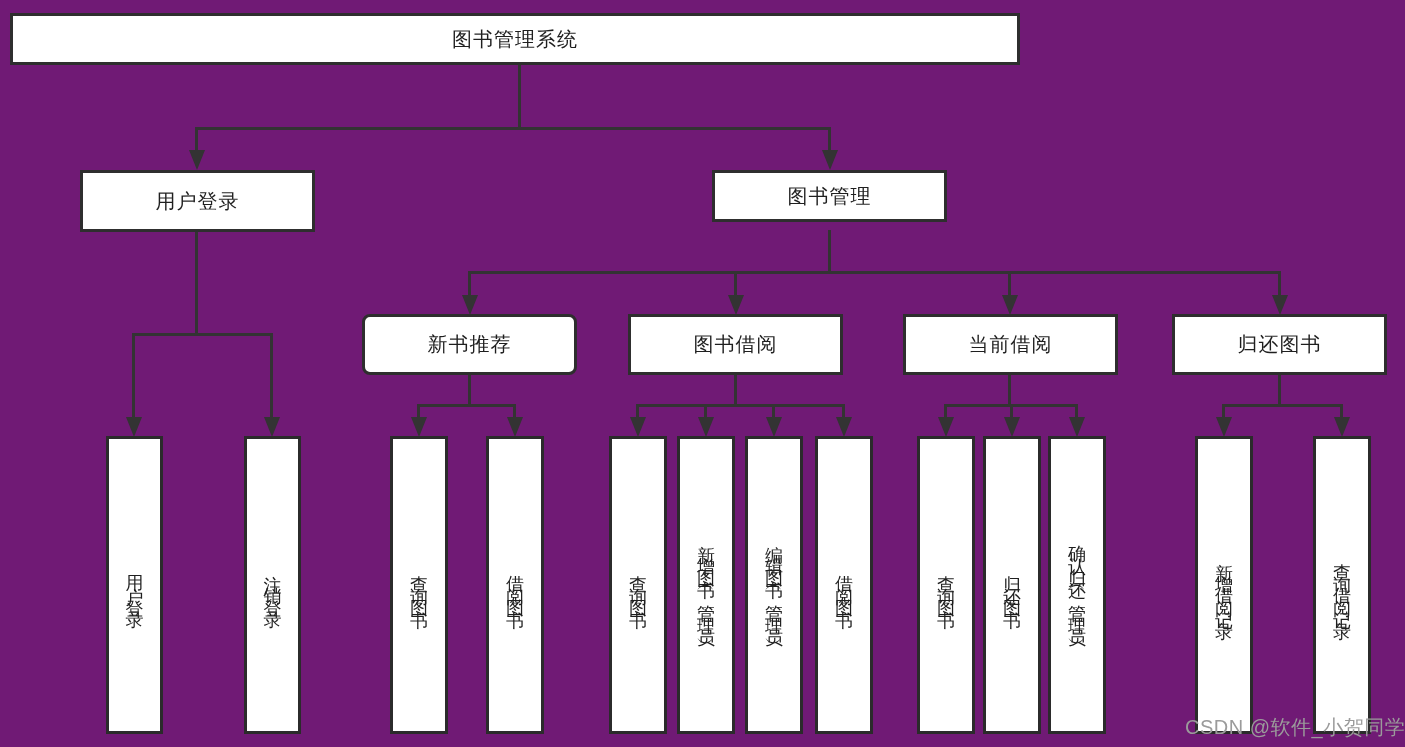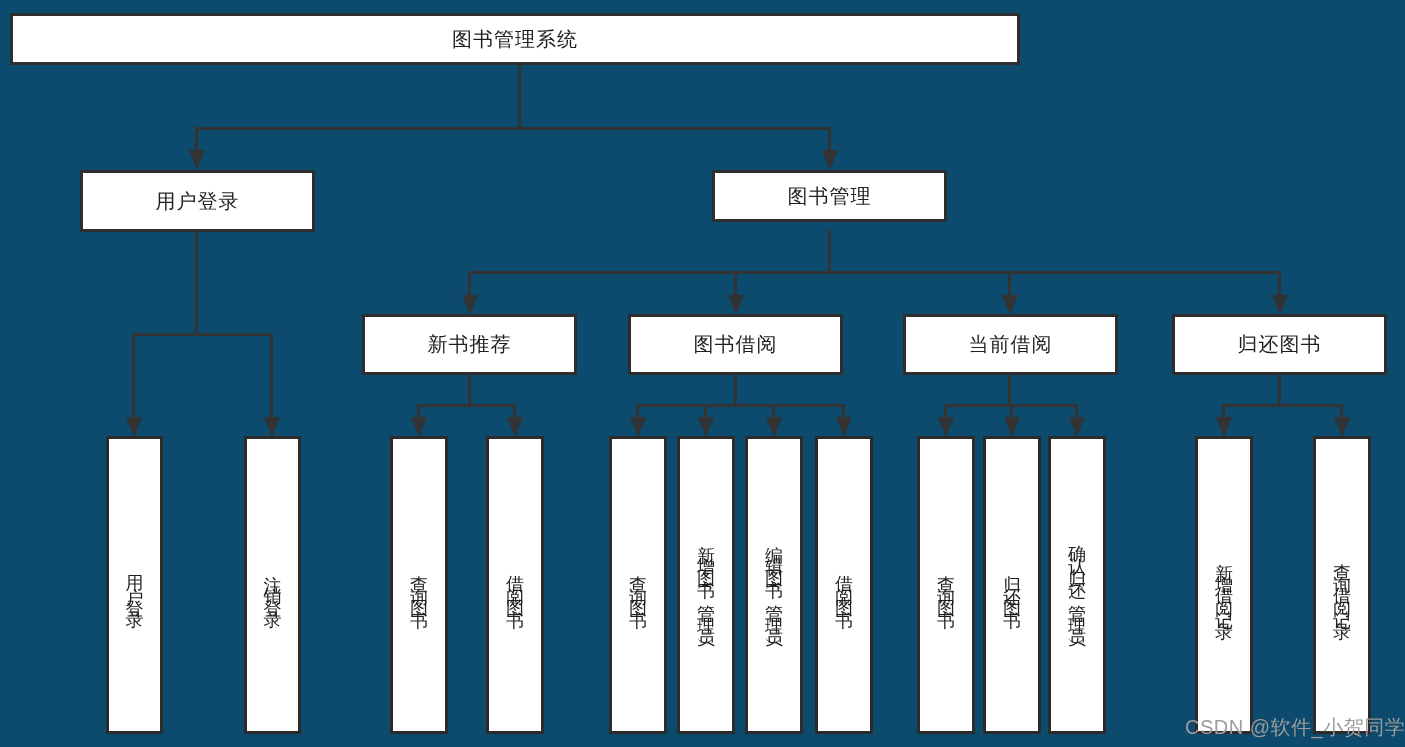--- a/index.html
+++ b/index.html
@@ -3,21 +3,21 @@
 <meta charset="utf-8">
 <style>
   * { margin: 0; padding: 0; box-sizing: border-box; }
   html, body { background: #ffffff; }
   body { font-family: "Liberation Sans", sans-serif; color: #1f1f1f; }
 
   .canvas {
     position: relative;
     width: 1405px;
     height: 747px;
-    background: #0c4a6e;
+    background: #701a75;
     overflow: hidden;
   }
 
   
   .hbox {
     position: absolute;
     background: #ffffff;
     border: 3px solid #2e2e2e;
     display: flex;
     align-items: center;
@@ -98,21 +98,21 @@
   <div class="hline" style="left:468px; top:271px; width:813px;"></div>
   <div class="vline" style="left:468px; top:271px; height:27px;"></div>
   <div class="ahead" style="left:462px; top:295px;"></div>
   <div class="vline" style="left:734px; top:271px; height:27px;"></div>
   <div class="ahead" style="left:728px; top:295px;"></div>
   <div class="vline" style="left:1008px; top:271px; height:27px;"></div>
   <div class="ahead" style="left:1002px; top:295px;"></div>
   <div class="vline" style="left:1278px; top:271px; height:27px;"></div>
   <div class="ahead" style="left:1272px; top:295px;"></div>
 
-  <div class="hbox" style="left:362px; top:314px; width:215px; height:61px;">新书推荐</div>
+  <div class="hbox" style="left:362px; top:314px; width:215px; height:61px;border-radius:8px;">新书推荐</div>
   <div class="hbox" style="left:628px; top:314px; width:215px; height:61px;">图书借阅</div>
   <div class="hbox" style="left:903px; top:314px; width:215px; height:61px;">当前借阅</div>
   <div class="hbox" style="left:1172px; top:314px; width:215px; height:61px;">归还图书</div>
 
   <div class="vline" style="left:468px; top:373px; height:34px;"></div>
   <div class="hline" style="left:417px; top:404px; width:99px;"></div>
   <div class="vline" style="left:417px; top:404px; height:16px;"></div>
   <div class="ahead" style="left:411px; top:417px;"></div>
   <div class="vline" style="left:513px; top:404px; height:16px;"></div>
   <div class="ahead" style="left:507px; top:417px;"></div>

